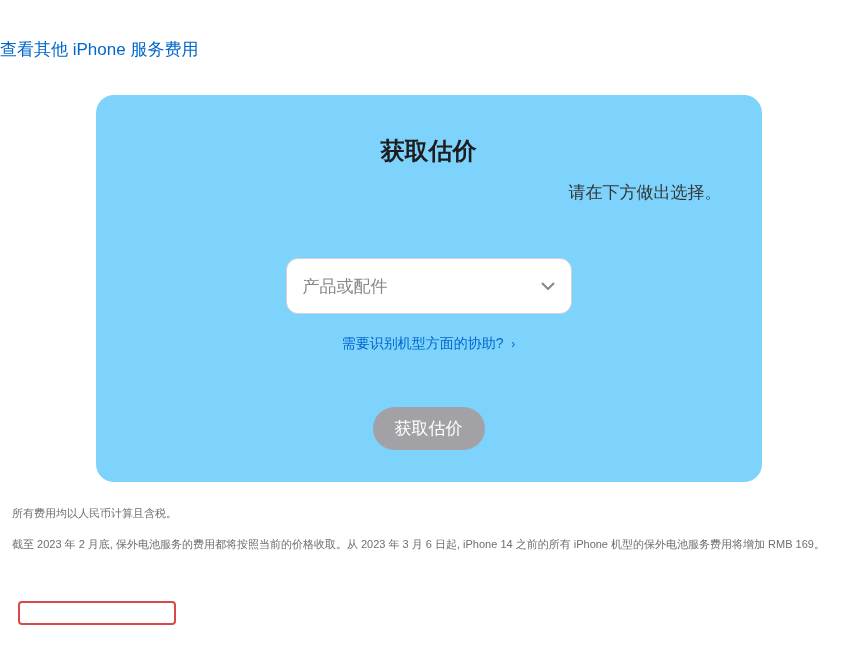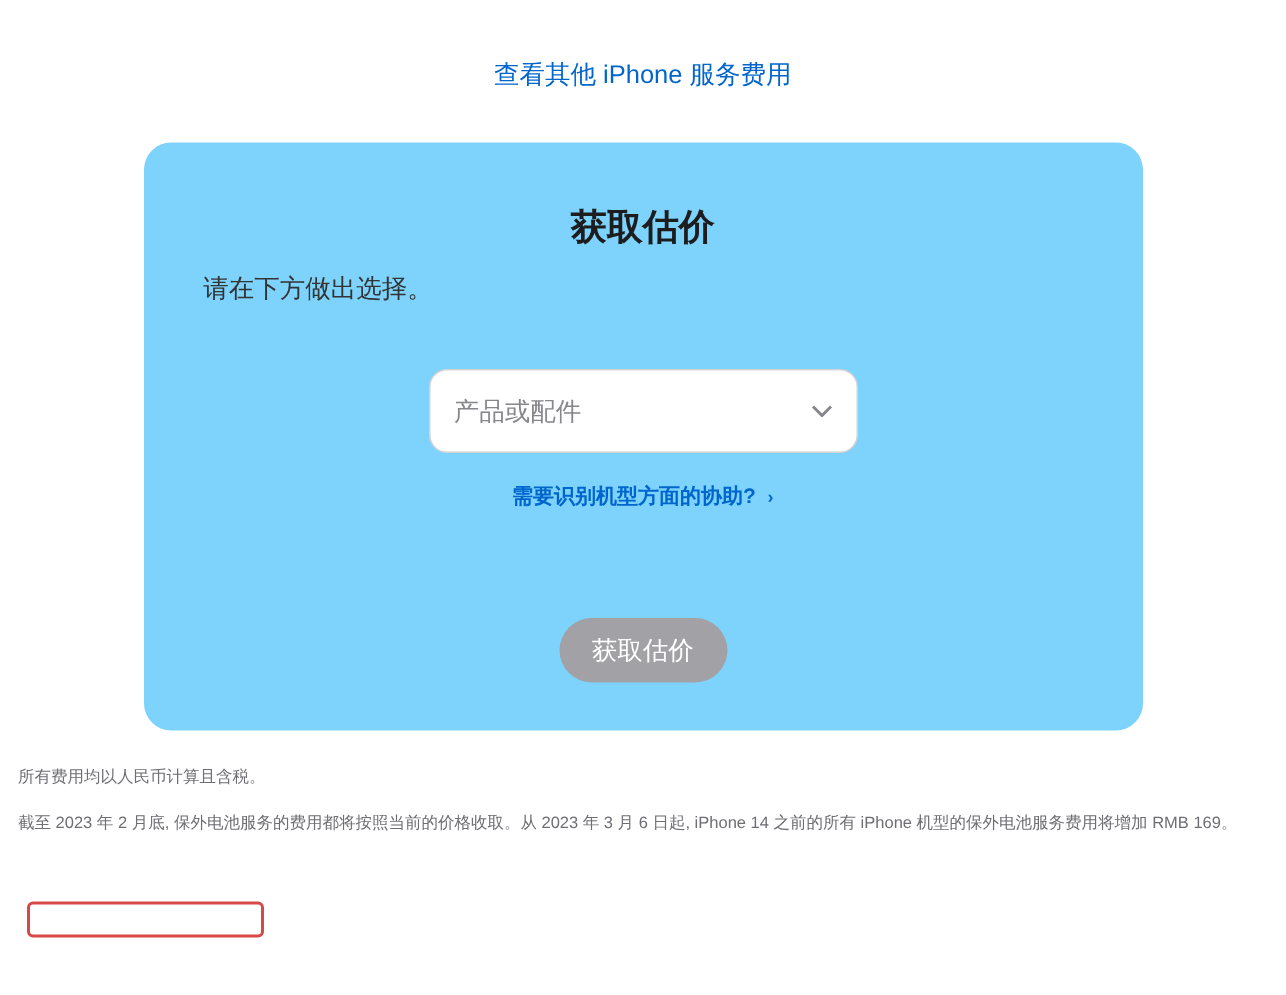--- a/index.html
+++ b/index.html
@@ -8,21 +8,21 @@
       box-sizing: border-box;
     }
     body {
       font-family: -apple-system, BlinkMacSystemFont, "Segoe UI", Helvetica, Arial, sans-serif;
       background: #ffffff;
       width: 857px;
       height: 663px;
       position: relative;
     }
     .top-link {
-      text-align: center;
+      text-align: left;
       padding-top: 38px;
       padding-bottom: 20px;
     }
     .top-link a {
       color: #0066cc;
       text-decoration: none;
       font-size: 17px;
     }
     .card {
       background: #7dd3fc;
@@ -32,24 +32,24 @@
       padding: 40px 40px 32px 40px;
     }
     .card-title {
       text-align: center;
       font-size: 24px;
       font-weight: 600;
       color: #1d1d1f;
       margin-bottom: 14px;
     }
     .card-subtitle {
-      text-align: left;
+      text-align: right;
       font-size: 17px;
       color: #333333;
-      margin-bottom: 42px;
+      margin-bottom: 54px;
     }
     .select-wrap {
       width: 286px;
       margin: 0 auto 28px auto;
       position: relative;
     }
     .select-box {
       width: 100%;
       height: 56px;
       background: #ffffff;
@@ -68,22 +68,21 @@
       right: 16px;
       top: 50%;
       transform: translateY(-50%);
       width: 14px;
       height: 8px;
       color: #86868b;
     }
     .help-link {
       text-align: center;
       margin-top: -8px;
-      margin-bottom: 72px;
-      font-weight: bold;
+      margin-bottom: 54px;
     }
     .help-link a {
       color: #0066cc;
       text-decoration: none;
       font-size: 14px;
     }
     .help-chevron {
       display: inline-block;
       margin-left: 4px;
       font-size: 12px;

